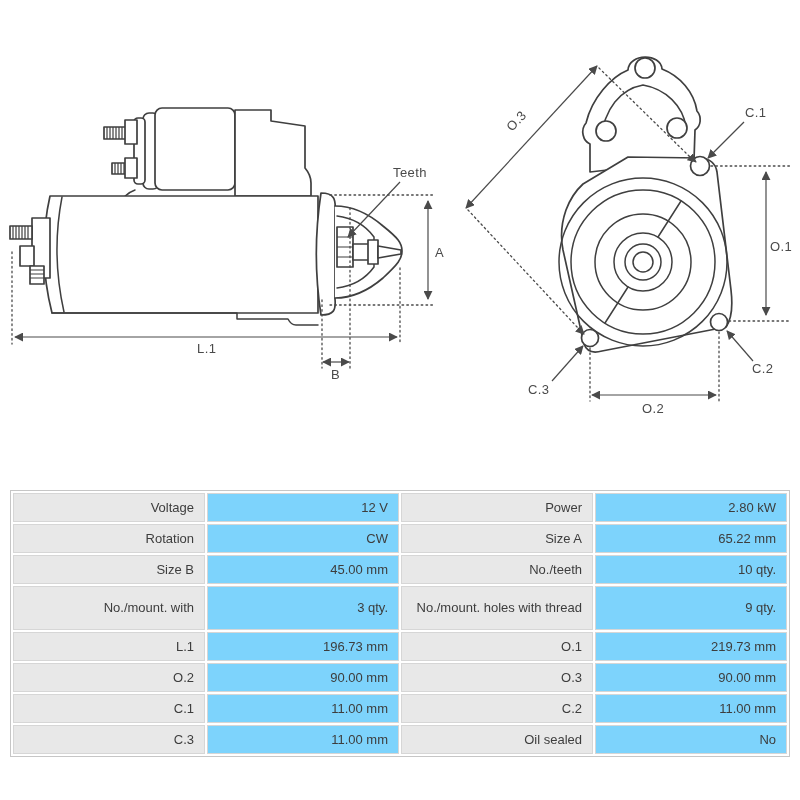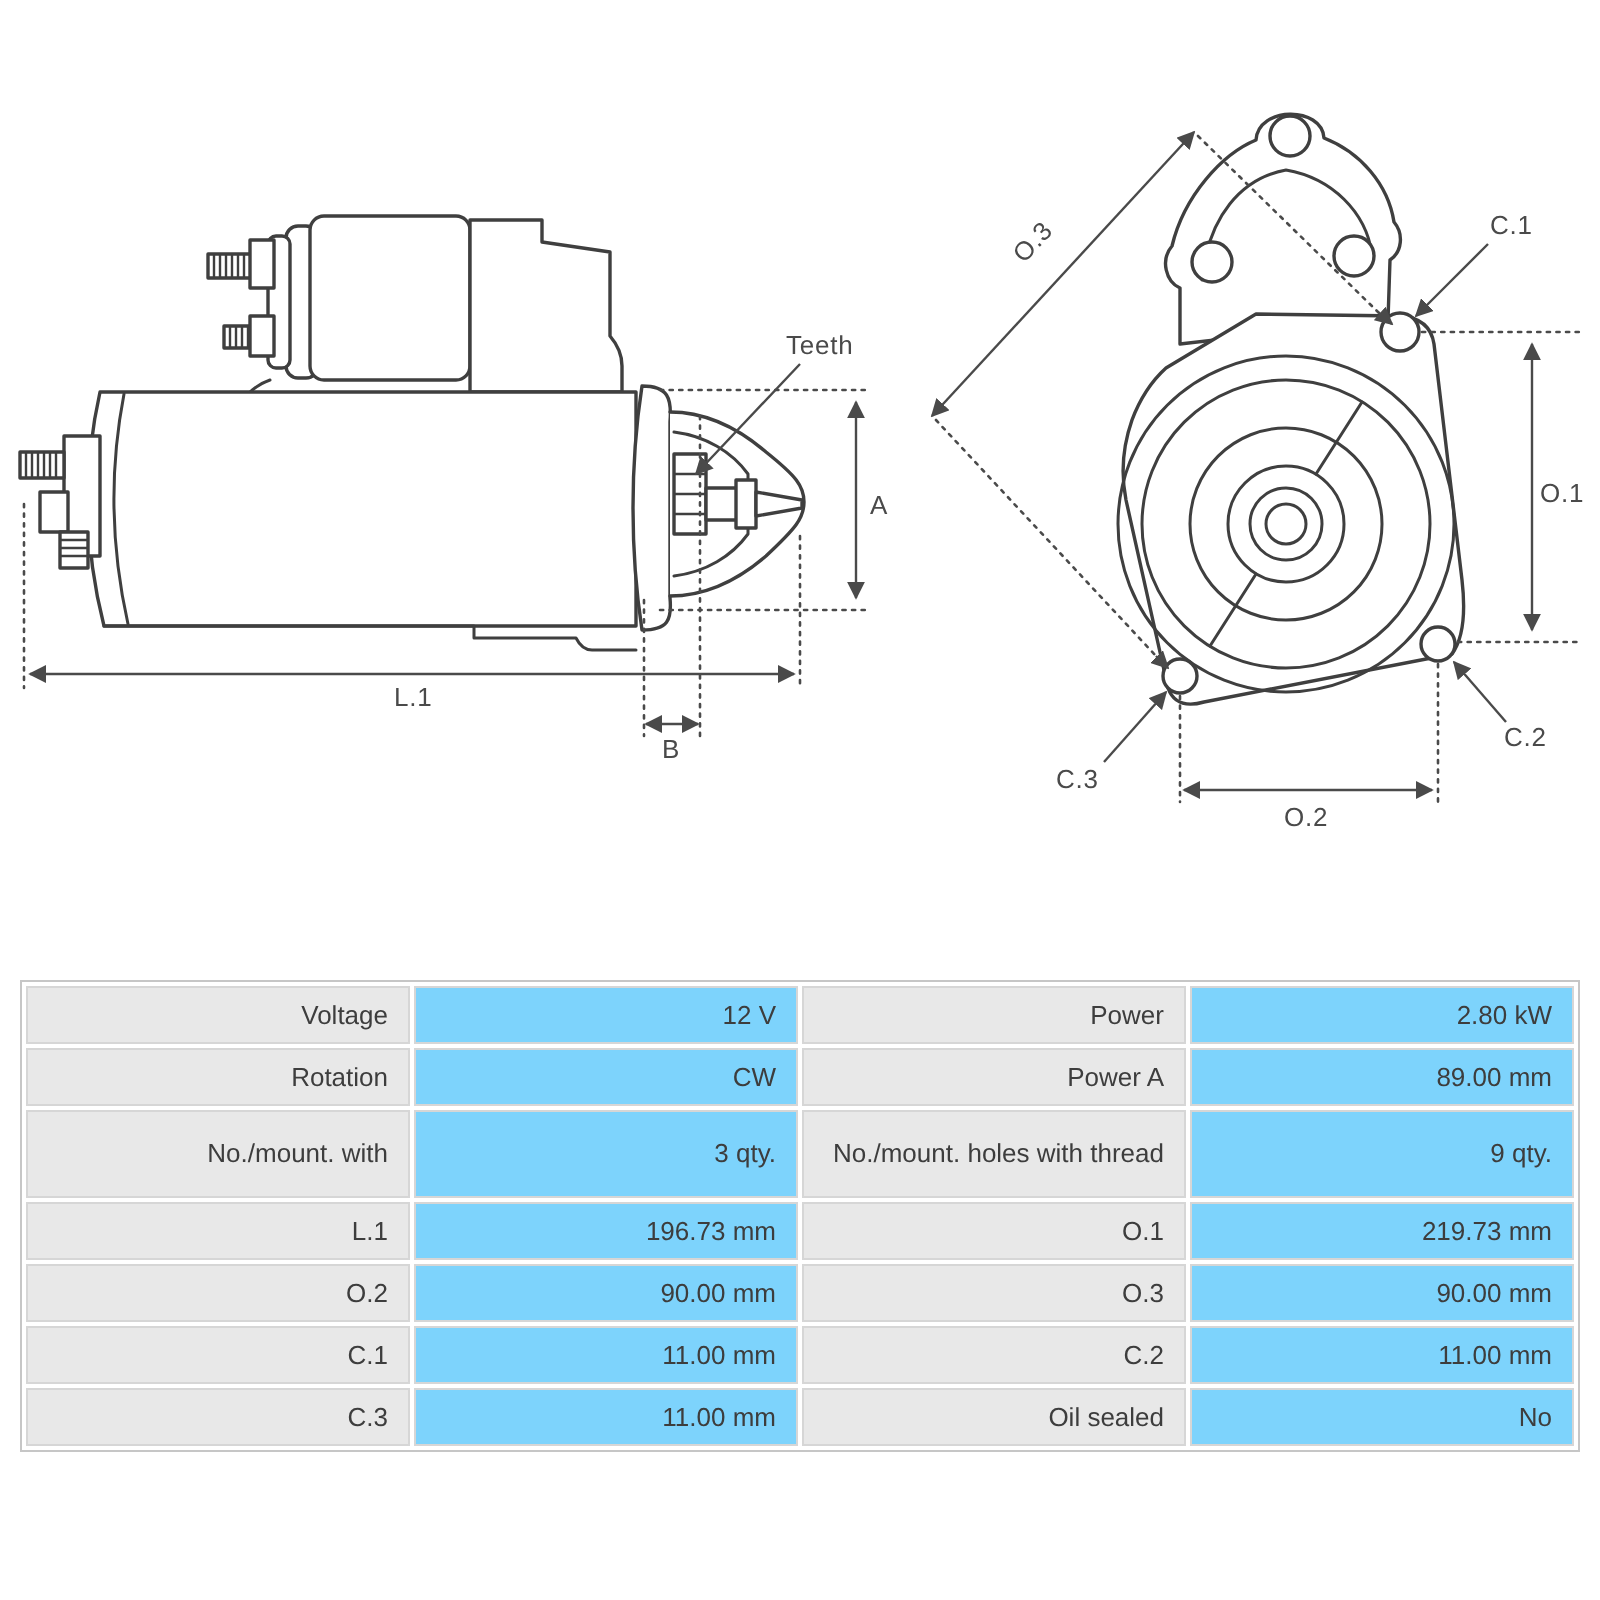--- a/index.html
+++ b/index.html
@@ -182,22 +182,28 @@
     <tbody>
       <tr class="normal">
         <td class="lbl">Voltage</td>
         <td class="val">12 V</td>
         <td class="lbl">Power</td>
         <td class="val">2.80 kW</td>
       </tr>
       <tr class="normal">
         <td class="lbl">Rotation</td>
         <td class="val">CW</td>
-        <td class="lbl">Power A</td>
-        <td class="val">89.00 mm</td>
+        <td class="lbl">Size A</td>
+        <td class="val">65.22 mm</td>
+      </tr>
+      <tr class="normal">
+        <td class="lbl">Size B</td>
+        <td class="val">45.00 mm</td>
+        <td class="lbl">No./teeth</td>
+        <td class="val">10 qty.</td>
       </tr>
       <tr class="tall">
         <td class="lbl">No./mount. with</td>
         <td class="val">3 qty.</td>
         <td class="lbl">No./mount. holes with thread</td>
         <td class="val">9 qty.</td>
       </tr>
       <tr class="normal">
         <td class="lbl">L.1</td>
         <td class="val">196.73 mm</td>

